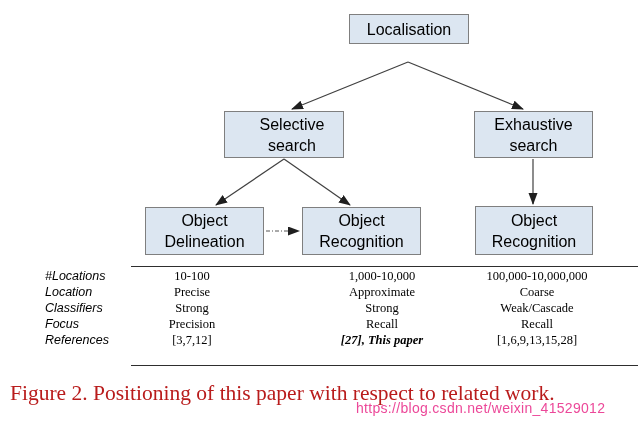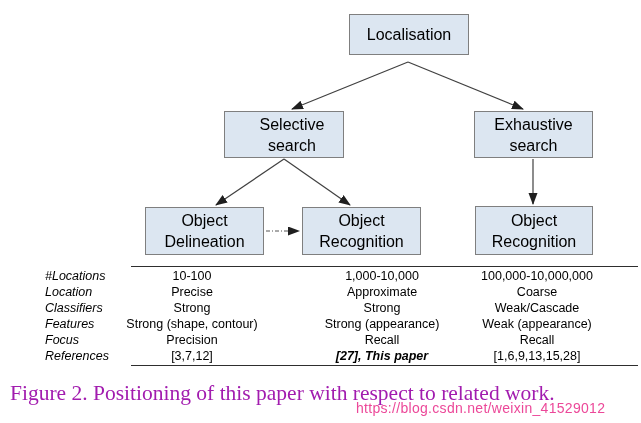--- a/index.html
+++ b/index.html
@@ -14,26 +14,26 @@
     text-align:center; font-size:16px; line-height:21px; color:#000;
     box-sizing:border-box;
   }
   .node span { white-space:pre-line; }
   .rule { position:absolute; left:131px; width:507px; border-top:1px solid #2e2e2e; }
   .rule-top { top:266px; }
   .rule-bottom { top:365px; }
   .cmp-table { position:absolute; left:0; top:268px; width:641px; }
   .trow { position:relative; height:16px;text-align:center; }
   .tlabel { position:absolute; left:45px; top:1px; font-style:italic; font-size:12.5px; white-space:nowrap; }
-  .tc { position:absolute; top:1px; transform:translateX(-50%); font-size:12.5px; white-space:nowrap; }
+  .tc { position:absolute; top:1px; transform:translateX(-50%); font-size:12.5px; white-space:nowrap;font-family:Liberation Serif, serif; }
   .c1 { left:192px; } .c2 { left:382px; } .c3 { left:537px; }
   .emph { font-weight:bold; font-style:italic; }
   .caption {
     position:absolute; left:10px; top:381px; width:631px;
-    font-family:"Liberation Serif", serif; font-size:21.5px; color:#a21caf; white-space:nowrap;
+    font-family:"Liberation Serif", serif; font-size:21.5px; color:#b91c1c; white-space:nowrap;
   }
   .watermark {
     position:absolute; left:356px; top:400px; font-size:14px;
     color:#ec4899; letter-spacing:0.3px; white-space:nowrap;
   }
 </style>
 </head>
 <body>
 
 <div class="stage">
@@ -45,21 +45,21 @@
       </marker>
     </defs>
     <line x1="408" y1="62" x2="292" y2="109" stroke="#404040" stroke-width="1.2" marker-end="url(#ah)"></line>
     <line x1="408" y1="62" x2="523" y2="109" stroke="#404040" stroke-width="1.2" marker-end="url(#ah)"></line>
     <line x1="284" y1="159" x2="216" y2="205" stroke="#404040" stroke-width="1.2" marker-end="url(#ah)"></line>
     <line x1="284" y1="159" x2="350" y2="205" stroke="#404040" stroke-width="1.2" marker-end="url(#ah)"></line>
     <line x1="533" y1="159" x2="533" y2="204" stroke="#404040" stroke-width="1.2" marker-end="url(#ah)"></line>
     <line x1="266" y1="231" x2="299" y2="231" stroke="#555555" stroke-width="1" stroke-dasharray="4 2 1 2" marker-end="url(#ah)"></line>
   </svg>
 
-  <div class="node" style="left:349px; top:14px; width:120px; height:41px;">
+  <div class="node" style="left:349px; top:14px; width:120px; height:30px;">
     <span>Localisation</span>
   </div>
 
   <div class="node" style="left:224px; top:111px; width:120px; height:47px;padding-left:16px;">
     <span>Selective
 search</span>
   </div>
 
   <div class="node" style="left:474px; top:111px; width:119px; height:47px;">
     <span>Exhaustive
@@ -99,26 +99,20 @@
       <span class="tc c3">Coarse</span>
     </div>
 
     <div class="trow">
       <span class="tlabel">Classifiers</span>
       <span class="tc c1">Strong</span>
       <span class="tc c2">Strong</span>
       <span class="tc c3">Weak/Cascade</span>
     </div>
 
-    <div class="trow">
-      <span class="tlabel">Features</span>
-      <span class="tc c1">Strong (shape, contour)</span>
-      <span class="tc c2">Strong (appearance)</span>
-      <span class="tc c3">Weak (appearance)</span>
-    </div>
 
     <div class="trow">
       <span class="tlabel">Focus</span>
       <span class="tc c1">Precision</span>
       <span class="tc c2">Recall</span>
       <span class="tc c3">Recall</span>
     </div>
 
     <div class="trow">
       <span class="tlabel">References</span>

